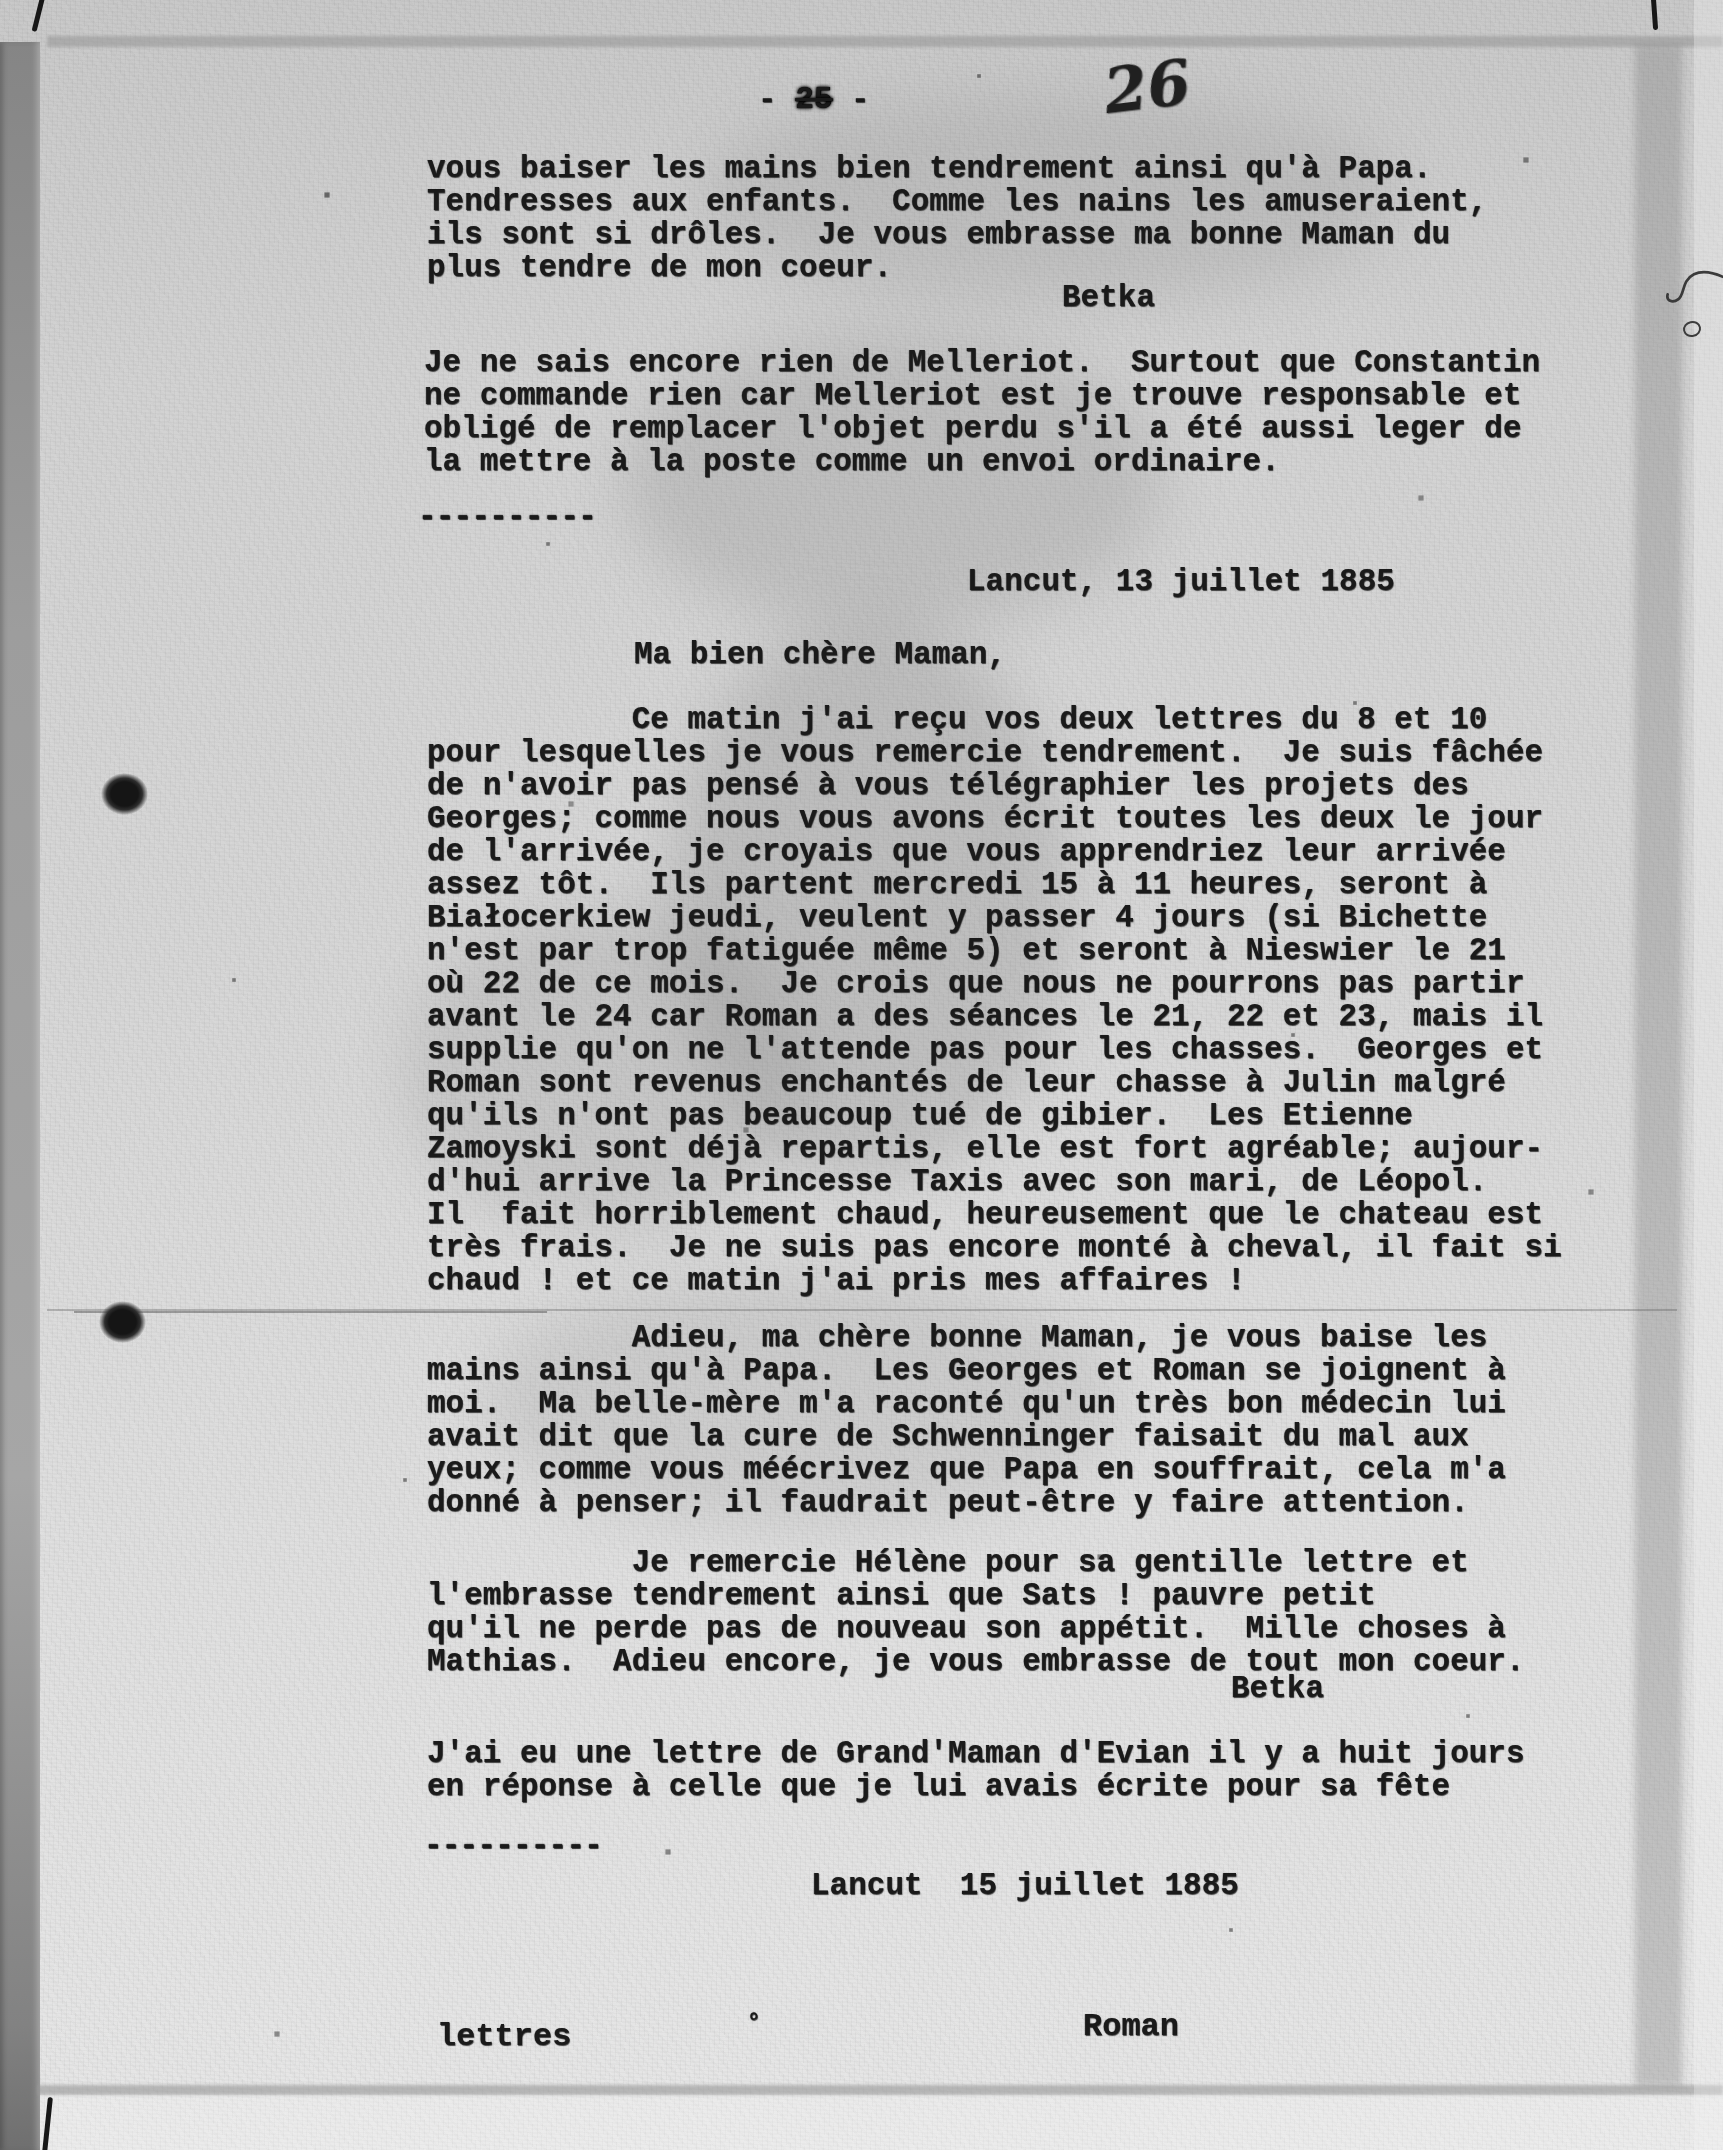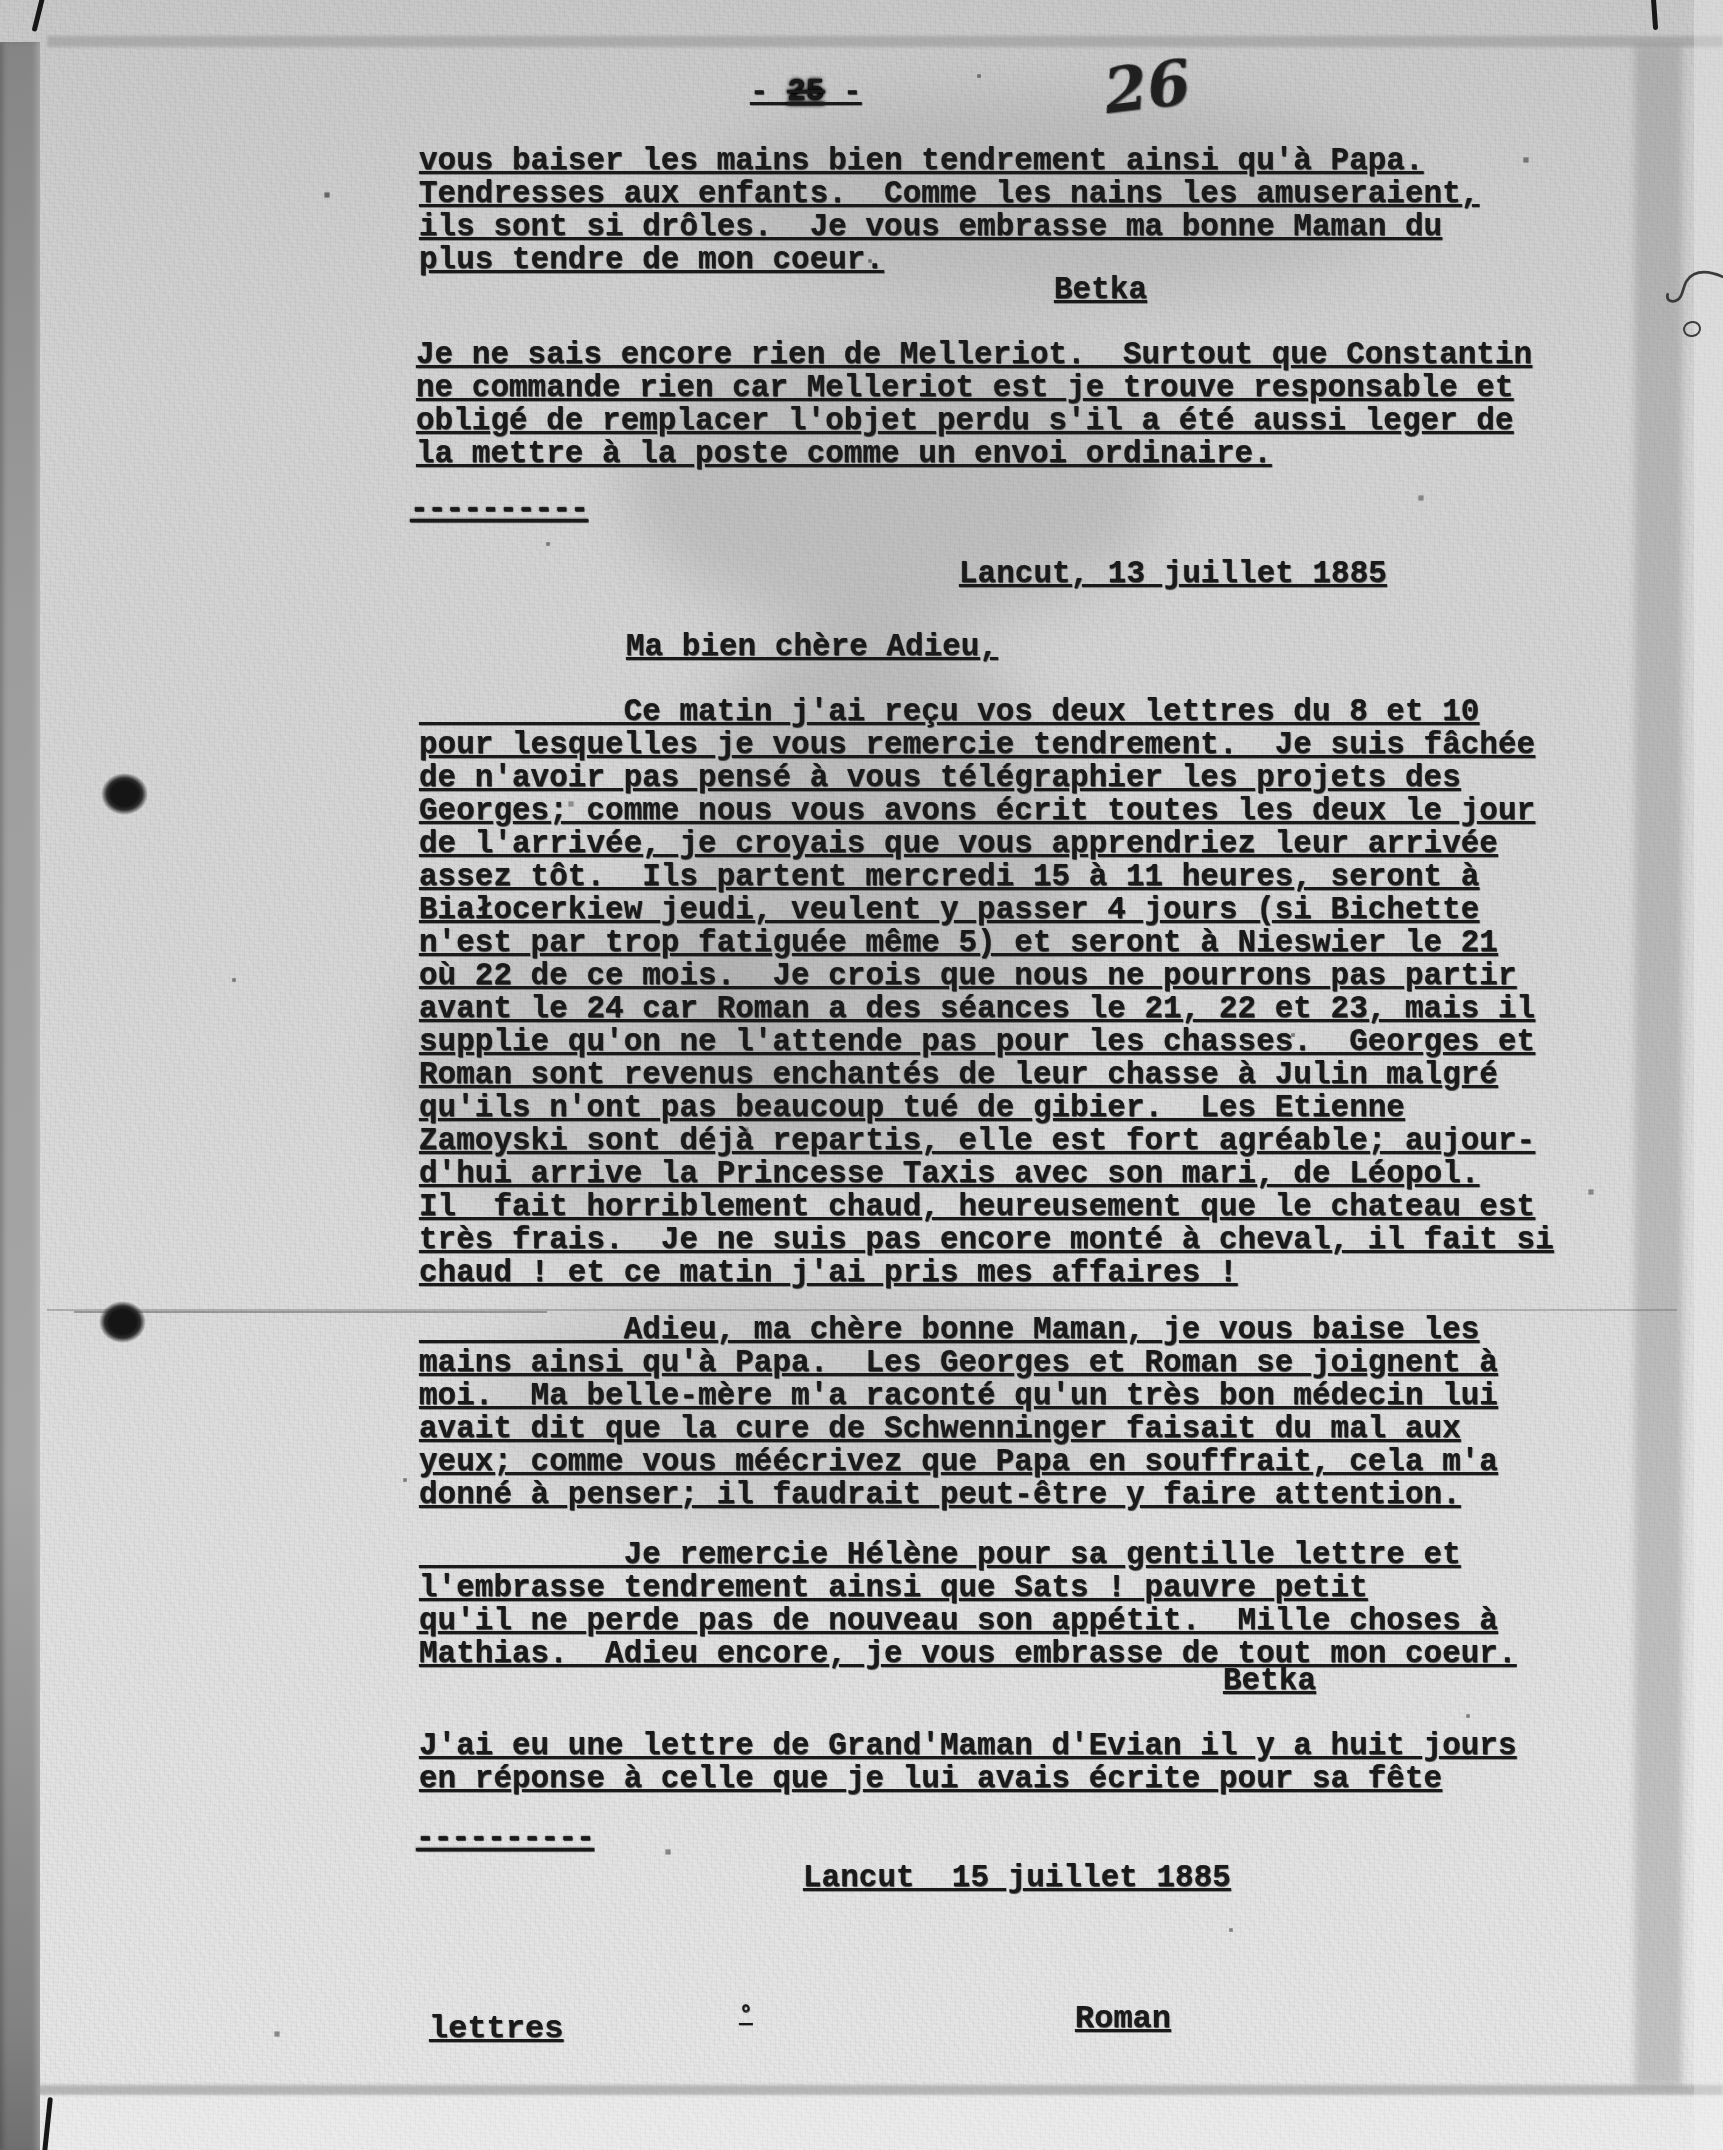--- a/index.html
+++ b/index.html
@@ -51,25 +51,24 @@
       1525px 159px 0 1.6px rgba(30,30,30,.5), 547px 543px 0 0.8px rgba(25,25,25,.5),
       1420px 497px 0 1.6px rgba(40,40,40,.45), 233px 979px 0 0.8px rgba(25,25,25,.5),
       745px 1129px 0 1.6px rgba(30,30,30,.4), 1292px 1034px 0 0.8px rgba(30,30,30,.5),
       1590px 1191px 0 1.6px rgba(35,35,35,.45), 404px 1479px 0 0.8px rgba(25,25,25,.5),
       1099px 1556px 0 1.6px rgba(30,30,30,.45), 1467px 1715px 0 0.8px rgba(30,30,30,.5),
       667px 1851px 0 1.6px rgba(25,25,25,.45), 1230px 1929px 0 0.8px rgba(30,30,30,.5),
       276px 2033px 0 1.6px rgba(30,30,30,.45), 869px 260px 0 0.8px rgba(30,30,30,.5),
       570px 803px 0 1.6px rgba(35,35,35,.4), 1354px 702px 0 0.8px rgba(30,30,30,.5);
   }
   .t {
-    position:absolute; margin:0; white-space:pre;
+    position:absolute; margin:8px; white-space:pre;
     font:700 31px/33px "Liberation Mono","DejaVu Sans Mono",monospace;
     color:#1a1a1a; filter:blur(0.2px);
     text-shadow:0.5px 0.5px 1px rgba(25,25,25,.8), -0.4px 0 0.8px rgba(25,25,25,.35);
-    text-decoration:underline;
   }
   .pagenum { left:750px; top:75px; }
   .struck { text-decoration:line-through 3.1px; text-shadow:0 0 4.7px #000, 0 0 2.3px #000, 0.4px 0.4px 0.8px #000; }
   .hw26 {
     position:absolute; left:1104px; top:56px;
     font:italic 700 62px/62px "DejaVu Serif",serif; color:#202020;
     transform:rotate(-7deg); filter:blur(0.3px);
     text-shadow:0.8px 0.8px 1.2px rgba(30,30,30,.6);
   }
   .block1 { left:419px; top:144px; }
@@ -132,21 +131,21 @@
   <div class="t sig1">Betka</div>
 
   <pre class="t block2">Je ne sais encore rien de Melleriot.  Surtout que Constantin
 ne commande rien car Melleriot est je trouve responsable et
 obligé de remplacer l'objet perdu s'il a été aussi leger de
 la mettre à la poste comme un envoi ordinaire.</pre>
 
   <div class="t divider d1">----------</div>
 
   <div class="t date1">Lancut, 13 juillet 1885</div>
-  <div class="t salut">Ma bien chère Adieu,</div>
+  <div class="t salut">Ma bien chère Maman,</div>
   <pre class="t para1">           Ce matin j'ai reçu vos deux lettres du 8 et 10
 pour lesquelles je vous remercie tendrement.  Je suis fâchée
 de n'avoir pas pensé à vous télégraphier les projets des
 Georges; comme nous vous avons écrit toutes les deux le jour
 de l'arrivée, je croyais que vous apprendriez leur arrivée
 assez tôt.  Ils partent mercredi 15 à 11 heures, seront à
 Białocerkiew jeudi, veulent y passer 4 jours (si Bichette
 n'est par trop fatiguée même 5) et seront à Nieswier le 21
 où 22 de ce mois.  Je crois que nous ne pourrons pas partir
 avant le 24 car Roman a des séances le 21, 22 et 23, mais il

